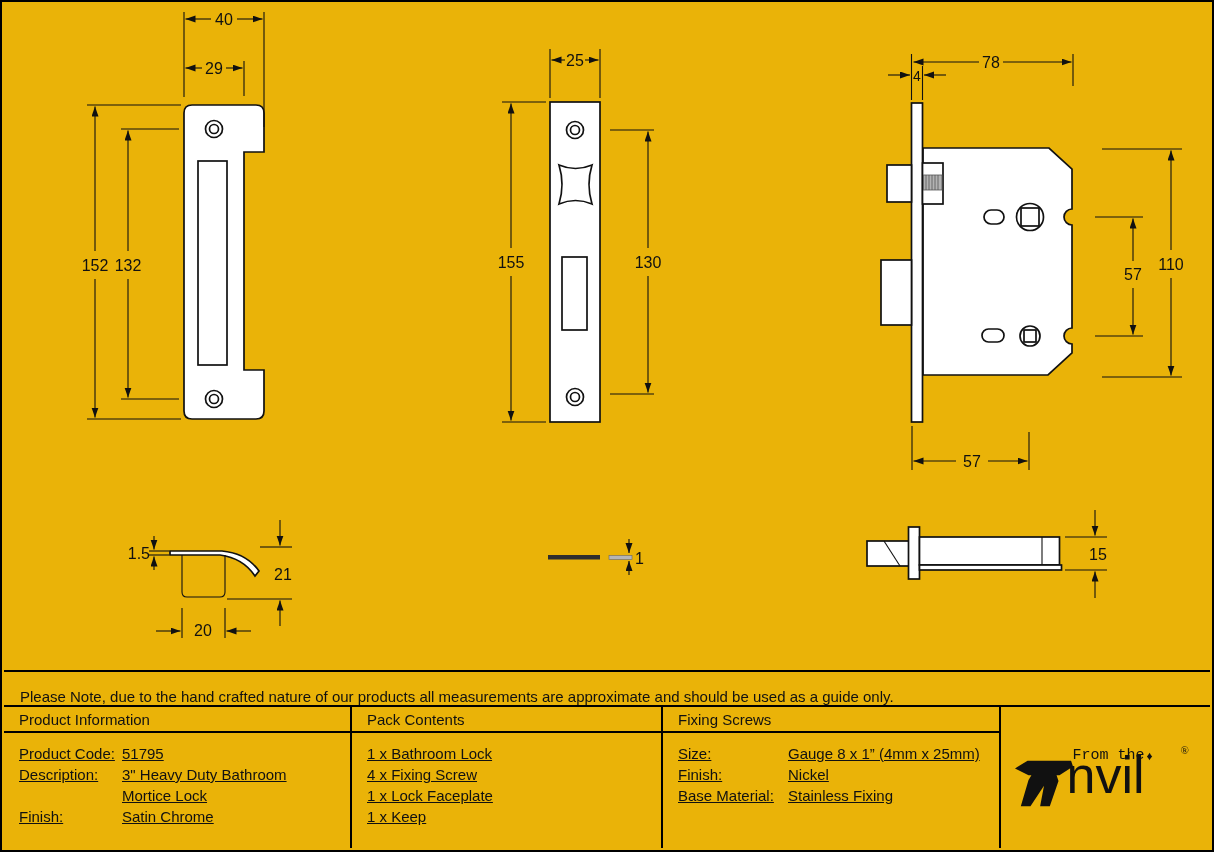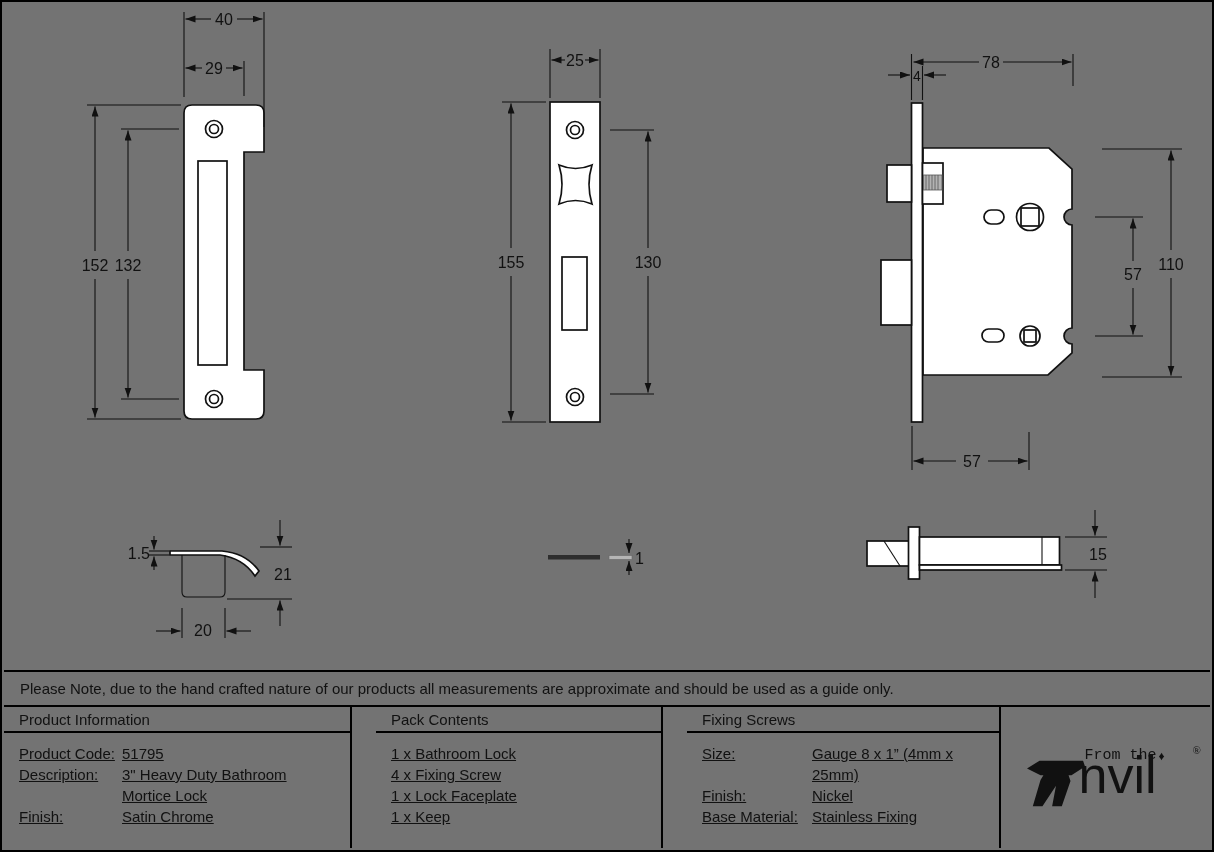--- a/index.html
+++ b/index.html
@@ -1,30 +1,30 @@
 <!DOCTYPE html>
 <html><head>
 <meta charset="utf-8">
 <style>
   html,body{margin:0;padding:0;}
   body{width:1214px;height:852px;background:#fff;color:#111;
        font-family:"Liberation Sans",sans-serif;position:relative;}
-  .sheet{position:absolute;inset:0;border:2px solid #000;box-sizing:border-box;background:#737373;}
+  .sheet{position:absolute;inset:0;border:2px solid #000;box-sizing:border-box;background:#eab308;}
   svg{display:block;}
   svg .outline{fill:#fff;stroke:#111;stroke-width:1.7;}
   svg .thin{fill:none;stroke:#111;stroke-width:1.1;}
   svg text{font-family:"Liberation Sans",sans-serif;font-size:16px;fill:#111;}
   svg text.sm{font-size:14px;}
   .note-row{position:absolute;left:2px;right:2px;top:668px;height:37px;box-sizing:border-box;
             border-top:2px solid #000;border-bottom:2px solid #000;
-            display:flex;align-items:center;padding-left:16px;font-size:15px;}
+            display:flex;align-items:flex-end;padding-left:16px;font-size:15px;}
   .spec-table{position:absolute;left:2px;right:2px;top:705px;bottom:2px;
               display:grid;grid-template-columns:346px 311px 338px 1fr;}
   .col{box-sizing:border-box;overflow:hidden;}
-  .col + .col{border-left:2px solid #000;padding-left:24px;}
+  .col + .col{border-left:2px solid #000;}
   .col-header{height:26px;box-sizing:border-box;border-bottom:2px solid #000;
               display:flex;align-items:center;padding-left:15px;font-size:15px;}
   .rows{padding:10px 0 0 15px;font-size:15px;line-height:21px;text-decoration:underline;}
   .kv{display:flex;}
   .kv .k{width:103px;flex:none;}
   .kv .k.wide{width:110px;}
   .item{white-space:nowrap;}
   .logo-col{display:flex;align-items:center;justify-content:center;}
   .logo{position:relative;width:182px;height:66px;}
   .anvil-glyph{position:absolute;left:0;top:10px;}

